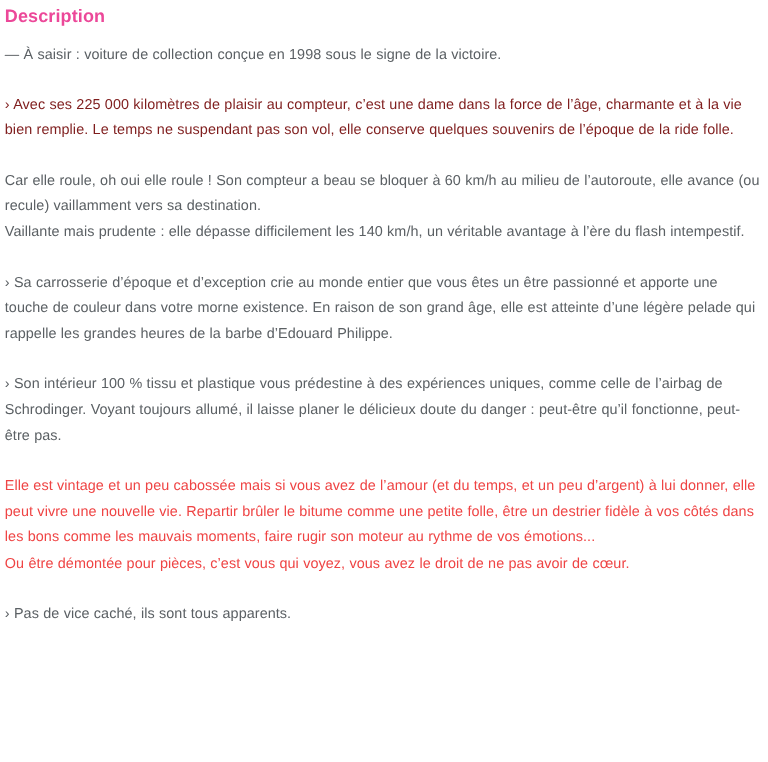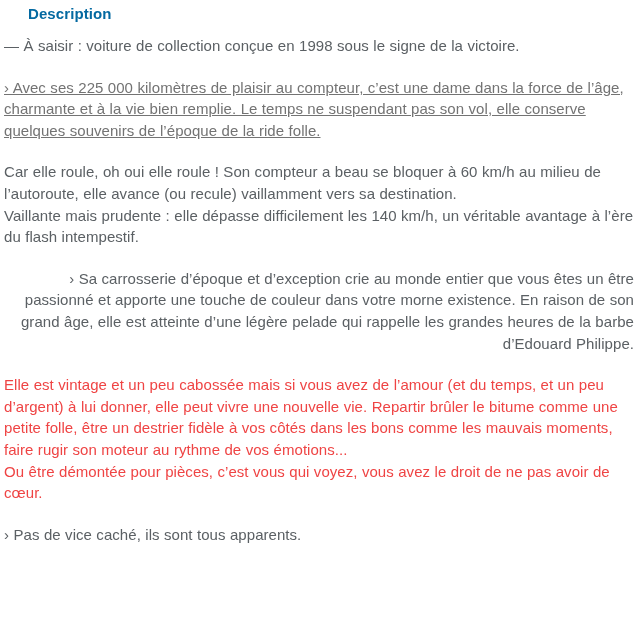--- a/index.html
+++ b/index.html
@@ -32,51 +32,52 @@
     letter-spacing: 0.1px;
   }
 
   .description-body {
     margin-top: 12px;
   }
 
   .paragraph {
     margin: 0 0 20px 0;
     padding: 0;
-    font-size: 15px;
+    font-size: 12px;
     line-height: 21.6px;
     color: #5b6064;
     letter-spacing: 0.05px;
     white-space: pre-line;
     word-spacing: 0.2px;
   }
 
   .paragraph:last-child {
     margin-bottom: 0;
   }
   .paragraph.tone-mid   { color: #5b6064; }
 </style>
 </head>
 <body style="background: rgb(255, 255, 255);">
 
 <div class="description-panel">
 
-  <h2 class="section-title" style="color: #0369a1; margin-left: 24px;">Description</h2>
+  <h2 class="section-title" style="color: #ec4899;">Description</h2>
 
   <div class="description-body">
 
     <p class="paragraph tone-mid" style="color: rgb(91, 96, 100);">— À saisir : voiture de collection conçue en 1998 sous le signe de la victoire.</p>
 
-    <p class="paragraph tone-mid" style="color: #737373; text-decoration: underline;">› Avec ses 225 000 kilomètres de plaisir au compteur, c’est une dame dans la force de l’âge, charmante et à la vie bien remplie. Le temps ne suspendant pas son vol, elle conserve quelques souvenirs de l’époque de la ride folle.</p>
+    <p class="paragraph tone-mid" style="color: #7f1d1d;">› Avec ses 225 000 kilomètres de plaisir au compteur, c’est une dame dans la force de l’âge, charmante et à la vie bien remplie. Le temps ne suspendant pas son vol, elle conserve quelques souvenirs de l’époque de la ride folle.</p>
 
     <p class="paragraph tone-mid" style="color: rgb(91, 96, 100);">Car elle roule, oh oui elle roule ! Son compteur a beau se bloquer à 60 km/h au milieu de l’autoroute, elle avance (ou recule) vaillamment vers sa destination.
 Vaillante mais prudente : elle dépasse difficilement les 140 km/h, un véritable avantage à l’ère du flash intempestif.</p>
 
-    <p class="paragraph tone-mid" style="color: rgb(91, 96, 100); text-align: right;">› Sa carrosserie d’époque et d’exception crie au monde entier que vous êtes un être passionné et apporte une touche de couleur dans votre morne existence. En raison de son grand âge, elle est atteinte d’une légère pelade qui rappelle les grandes heures de la barbe d’Edouard Philippe.</p>
+    <p class="paragraph tone-mid" style="color: rgb(91, 96, 100);">› Sa carrosserie d’époque et d’exception crie au monde entier que vous êtes un être passionné et apporte une touche de couleur dans votre morne existence. En raison de son grand âge, elle est atteinte d’une légère pelade qui rappelle les grandes heures de la barbe d’Edouard Philippe.</p>
 
+    <p class="paragraph tone-mid" style="color: rgb(91, 96, 100);">› Son intérieur 100 % tissu et plastique vous prédestine à des expériences uniques, comme celle de l’airbag de Schrodinger. Voyant toujours allumé, il laisse planer le délicieux doute du danger : peut-être qu’il fonctionne, peut-être pas.</p>
 
 
     <p class="paragraph tone-mid" style="color: #ef4444;">Elle est vintage et un peu cabossée mais si vous avez de l’amour (et du temps, et un peu d’argent) à lui donner, elle peut vivre une nouvelle vie. Repartir brûler le bitume comme une petite folle, être un destrier fidèle à vos côtés dans les bons comme les mauvais moments, faire rugir son moteur au rythme de vos émotions...
 Ou être démontée pour pièces, c’est vous qui voyez, vous avez le droit de ne pas avoir de cœur.</p>
 
     <p class="paragraph tone-mid" style="color: rgb(91, 96, 100);">› Pas de vice caché, ils sont tous apparents.</p>
 
   </div>
 </div>
 

